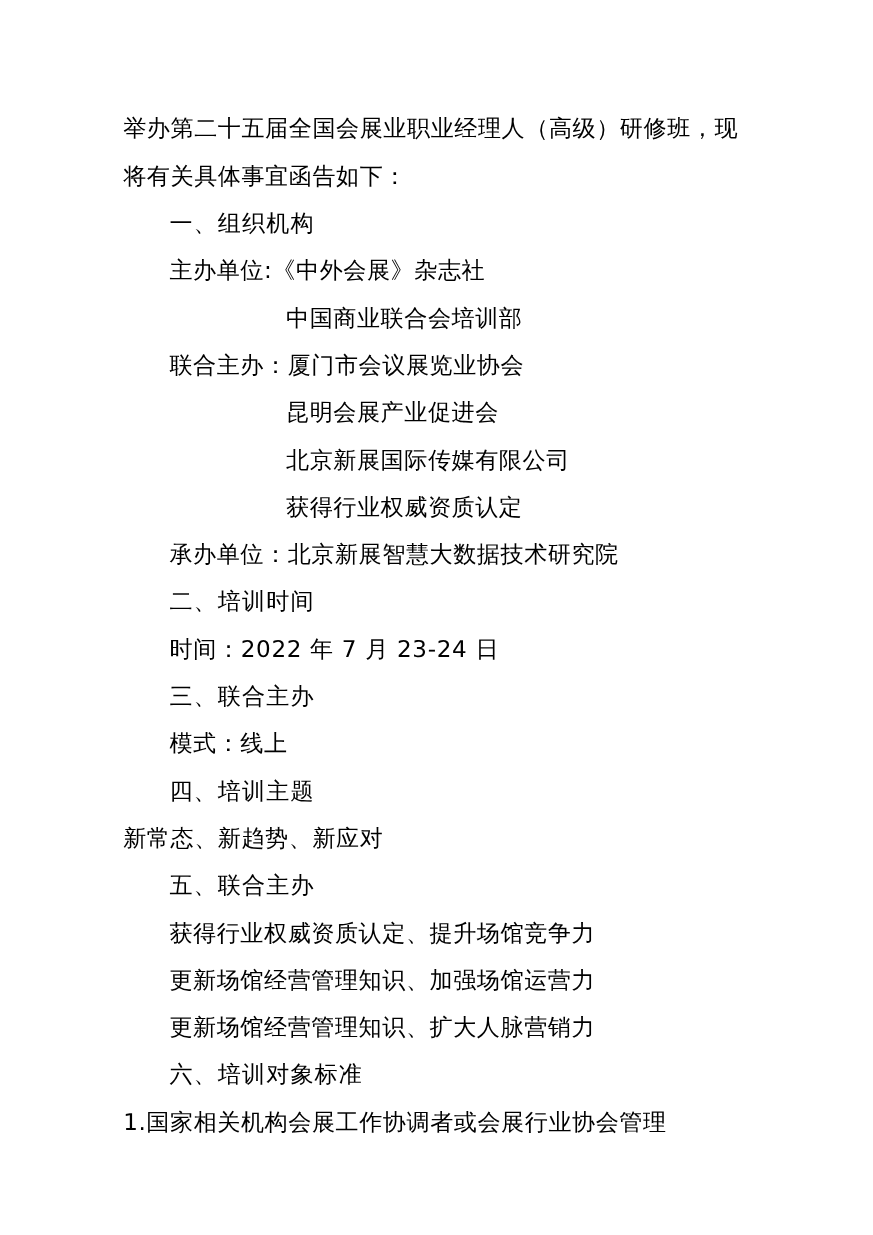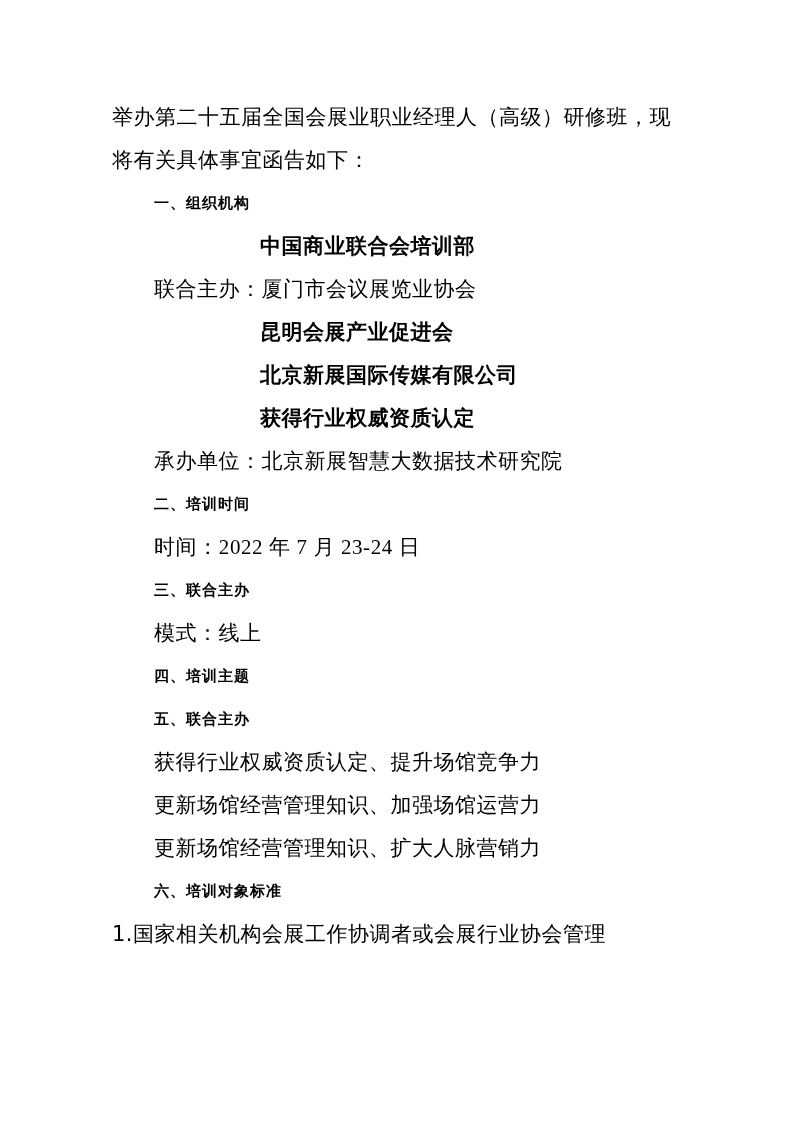--- a/index.html
+++ b/index.html
@@ -24,61 +24,61 @@
     font-size: 21px;
     line-height: 43px;
   }
   .para {
     text-indent: 0;
     margin: 0;
     letter-spacing: 0.5px;
   }
   .heading {
     margin: 0;
-    font-weight: bold;
-    font-size: 15px;
+    font-weight: normal;
+    font-size: 21px;
     letter-spacing: 1px;
     padding-left: 42px;
   }
   .indent-1 {
     padding-left: 42px;
   }
   .indent-2 {
     padding-left: 148px;
-    font-weight: bold;
   }
   .mono-ish {
     letter-spacing: 0.6px;
-    font-family: Liberation Serif, serif;
   }
 </style>
 </head>
 <body>
 
 <div class="page">
   <div class="doc-body">
 
     <p class="para">举办第二十五届全国会展业职业经理人（高级）研修班，现</p>
     <p class="para">将有关具体事宜函告如下：</p>
 
     <p class="heading">一、组织机构</p>
+    <p class="para indent-1">主办单位:《中外会展》杂志社</p>
     <p class="para indent-2">中国商业联合会培训部</p>
     <p class="para indent-1">联合主办：厦门市会议展览业协会</p>
     <p class="para indent-2">昆明会展产业促进会</p>
     <p class="para indent-2">北京新展国际传媒有限公司</p>
     <p class="para indent-2">获得行业权威资质认定</p>
     <p class="para indent-1">承办单位：北京新展智慧大数据技术研究院</p>
 
     <p class="heading">二、培训时间</p>
     <p class="para indent-1 mono-ish">时间：2022 年 7 月 23-24 日</p>
 
     <p class="heading">三、联合主办</p>
     <p class="para indent-1">模式：线上</p>
 
     <p class="heading">四、培训主题</p>
+    <p class="para">新常态、新趋势、新应对</p>
 
     <p class="heading">五、联合主办</p>
     <p class="para indent-1">获得行业权威资质认定、提升场馆竞争力</p>
     <p class="para indent-1">更新场馆经营管理知识、加强场馆运营力</p>
     <p class="para indent-1">更新场馆经营管理知识、扩大人脉营销力</p>
 
     <p class="heading">六、培训对象标准</p>
     <p class="para">1.国家相关机构会展工作协调者或会展行业协会管理</p>
 
   </div>

